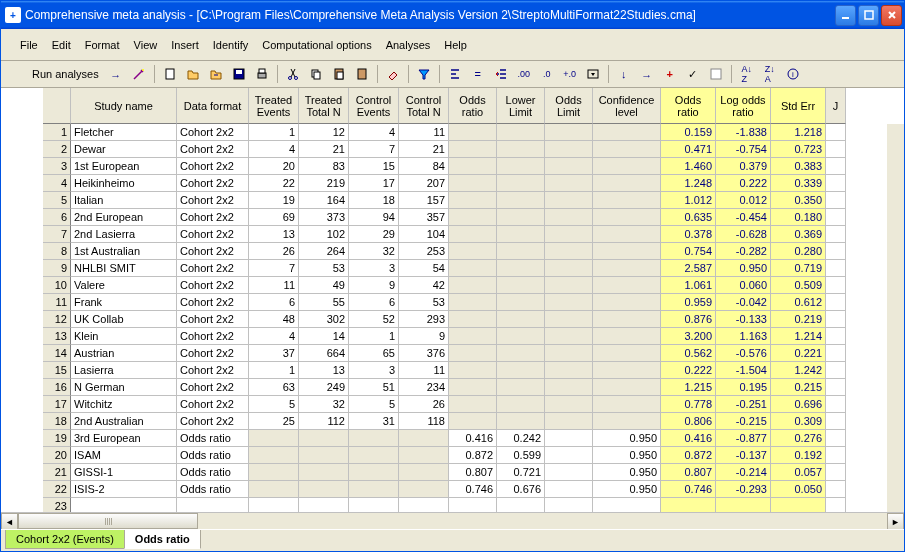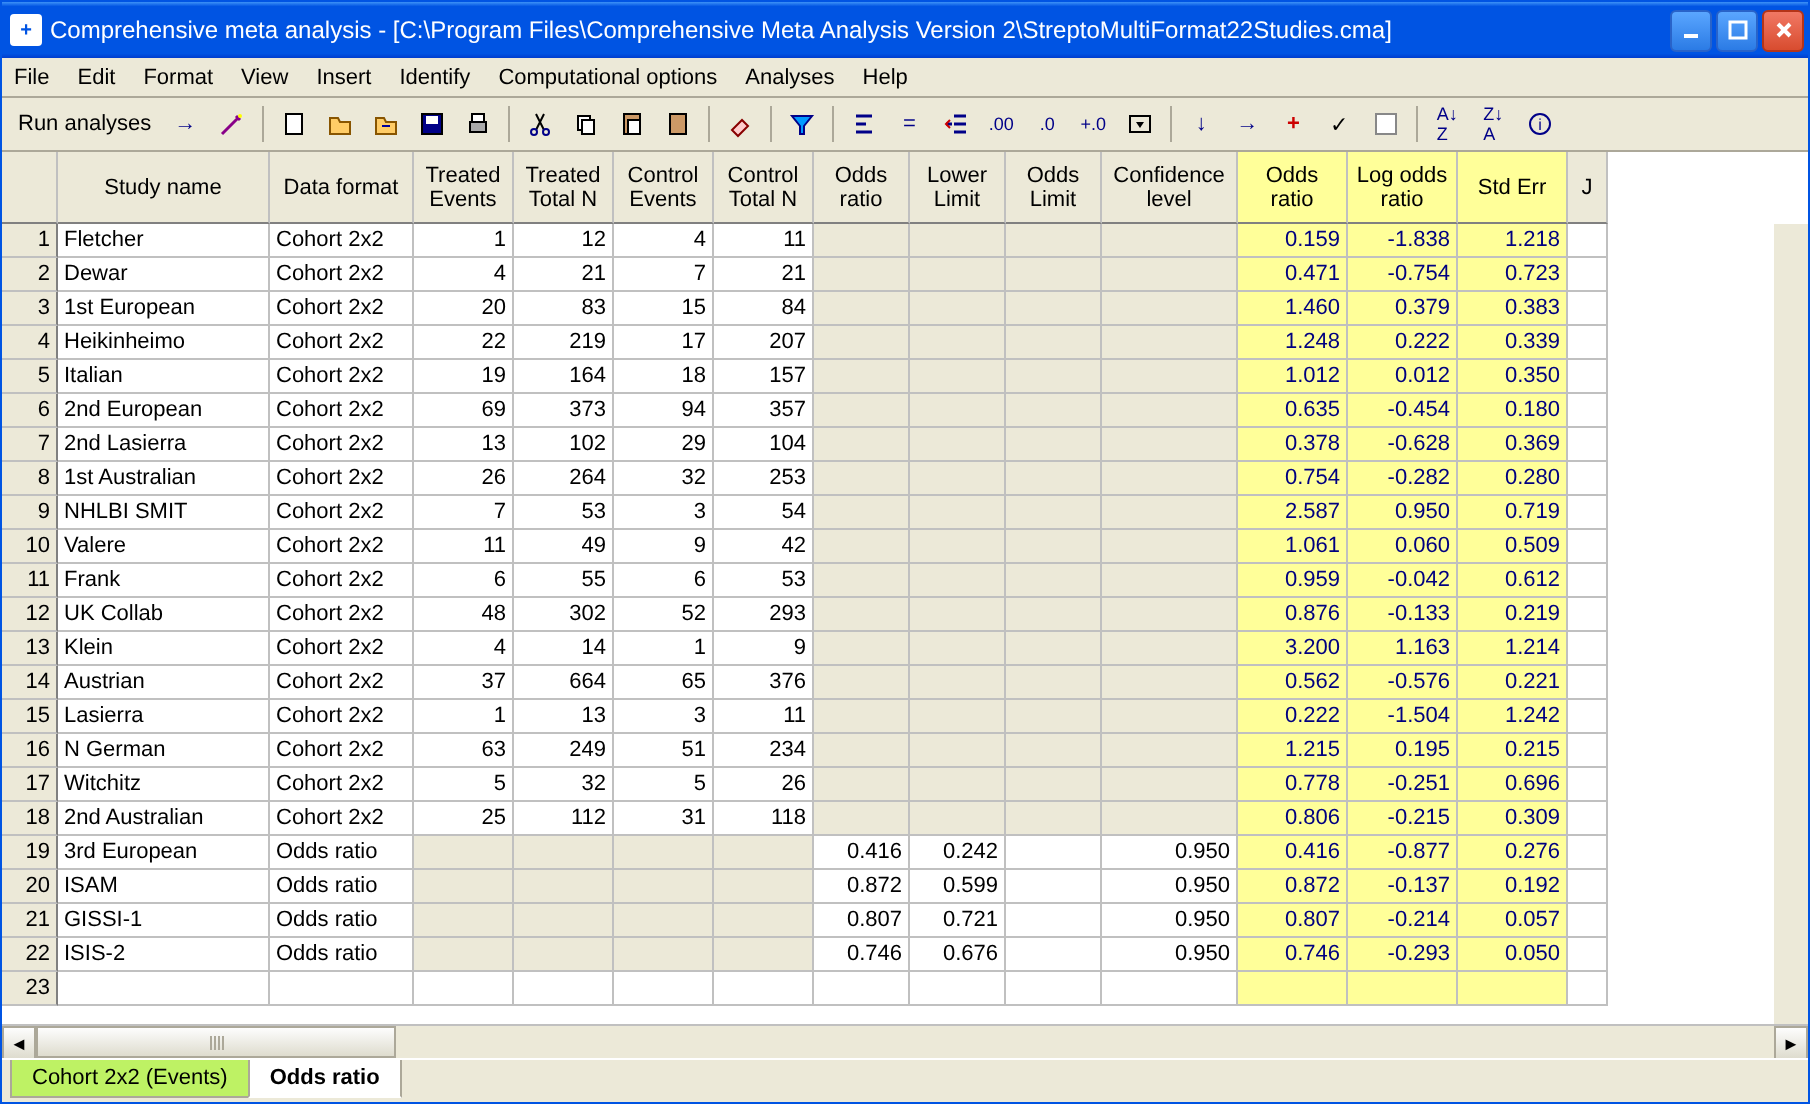--- a/index.html
+++ b/index.html
@@ -5,28 +5,28 @@
 * { box-sizing: border-box; margin: 0; padding: 0; }
 body { font-family: Tahoma, Arial, sans-serif; font-size: 11px; background: #ece9d8; overflow: hidden; width: 905px; height: 552px; }
 .window { width: 905px; height: 552px; border: 1px solid #0054e3; background: #ece9d8; display: flex; flex-direction: column; }
 .titlebar { height: 28px; background: linear-gradient(to bottom, #3c91f7 0%, #0054e3 8%, #0054e3 92%, #003dce 100%); color: #fff; display: flex; align-items: center; padding: 0 2px 0 4px; }
 .titlebar .icon { width: 16px; height: 16px; margin-right: 4px; display: inline-flex; align-items: center; justify-content: center; background: #fff; border-radius: 2px; font-size: 10px; color: #0054e3; font-weight: bold; }
 .titlebar .title { flex: 1; font-weight: normal; font-size: 12px; white-space: nowrap; overflow: hidden; }
 .titlebar .btns { display: flex; gap: 2px; }
 .titlebar .btn { width: 21px; height: 21px; border-radius: 3px; display: flex; align-items: center; justify-content: center; font-family: Arial; font-weight: bold; color: #fff; cursor: pointer; }
 .titlebar .btn.min, .titlebar .btn.max { background: linear-gradient(to bottom, #5aa6ff, #2b7be5); border: 1px solid #2963c9; }
 .titlebar .btn.close { background: linear-gradient(to bottom, #f17864, #d84c2f); border: 1px solid #b53418; }
-.menubar { height: 20px; background: #ece9d8; display: flex; align-items: center; padding: 0 0; gap: 2px; border-bottom: 1px solid #aca899; }
+.menubar { height: 32px; background: #ece9d8; display: flex; align-items: center; padding: 0 13px; gap: 2px; border-bottom: 1px solid #aca899; }
 .menubar .mi { padding: 2px 6px; cursor: pointer; font-size: 11px; }
 .toolbar { height: 27px; background: #ece9d8; display: flex; align-items: center; padding: 0 4px; gap: 3px; border-bottom: 1px solid #aca899; }
 .toolbar .tb { min-width: 20px; height: 20px; display: flex; align-items: center; justify-content: center; cursor: pointer; padding: 0 2px; }
 .toolbar .sep { width: 1px; height: 18px; background: #aca899; margin: 0 2px; }
-.toolbar .run { font-size: 11px; padding: 0 4px; }
+.toolbar .run { font-size: 11px; padding: 0 4px; margin-left: 23px; }
 .grid-area { flex: 1; background: #fff; overflow: hidden; position: relative; }
-.grid { display: grid; grid-template-columns: 28px 106px 72px 50px 50px 50px 50px 48px 48px 48px 68px 55px 55px 55px 20px; font-size: 11px; }
+.grid { display: grid; grid-template-columns: 28px 106px 72px 50px 50px 50px 50px 48px 48px 48px 68px 55px 55px 55px 20px; font-size: 11px; padding-left: 42px; }
 .grid .hdr { background: #ece9d8; border-right: 1px solid #c0c0c0; border-bottom: 1px solid #808080; height: 36px; display: flex; align-items: center; justify-content: center; text-align: center; font-size: 11px; padding: 0 2px; }
 .grid .hdr.yellow { background: #ffff99; }
 .grid .rownum { background: #ece9d8; border-right: 1px solid #808080; border-bottom: 1px solid #c0c0c0; height: 17px; display: flex; align-items: center; justify-content: flex-end; padding-right: 3px; cursor: pointer; }
 .grid .cell { border-right: 1px solid #c0c0c0; border-bottom: 1px solid #c0c0c0; height: 17px; display: flex; align-items: center; padding: 0 3px; overflow: hidden; white-space: nowrap; }
 .grid .cell.txt { justify-content: flex-start; }
 .grid .cell.num { justify-content: flex-end; }
 .grid .cell.gray { background: #ece9d8; }
 .grid .cell.yellow { background: #ffff99; color: #000080; justify-content: flex-end; }
 .scrollbar-h { height: 17px; background: #ece9d8; display: flex; border-top: 1px solid #c0c0c0; }
 .scrollbar-h .sbtn { width: 17px; height: 17px; background: linear-gradient(to bottom, #fdfdfd, #dedcce); border: 1px solid #aca899; display: flex; align-items: center; justify-content: center; cursor: pointer; font-size: 9px; }

